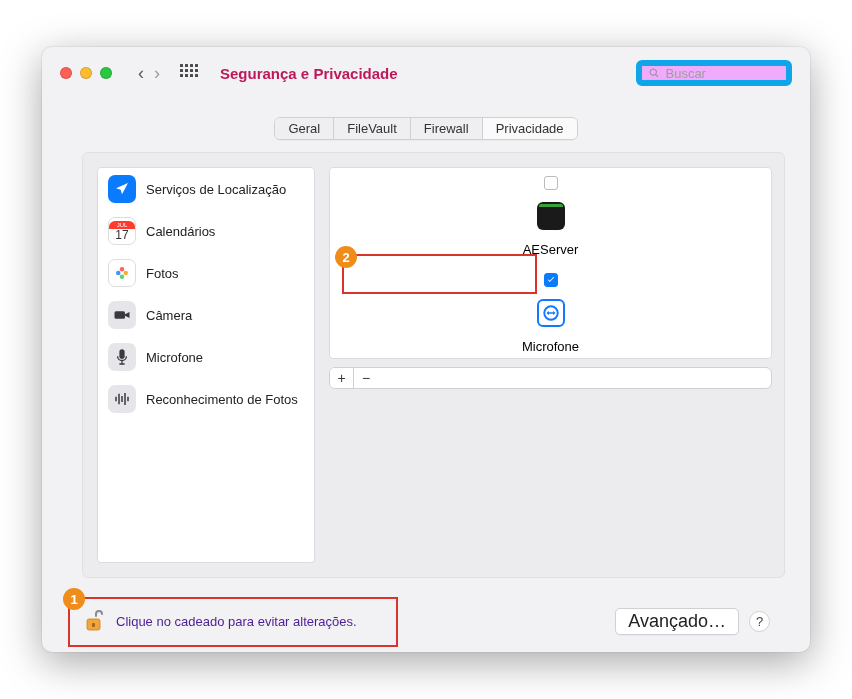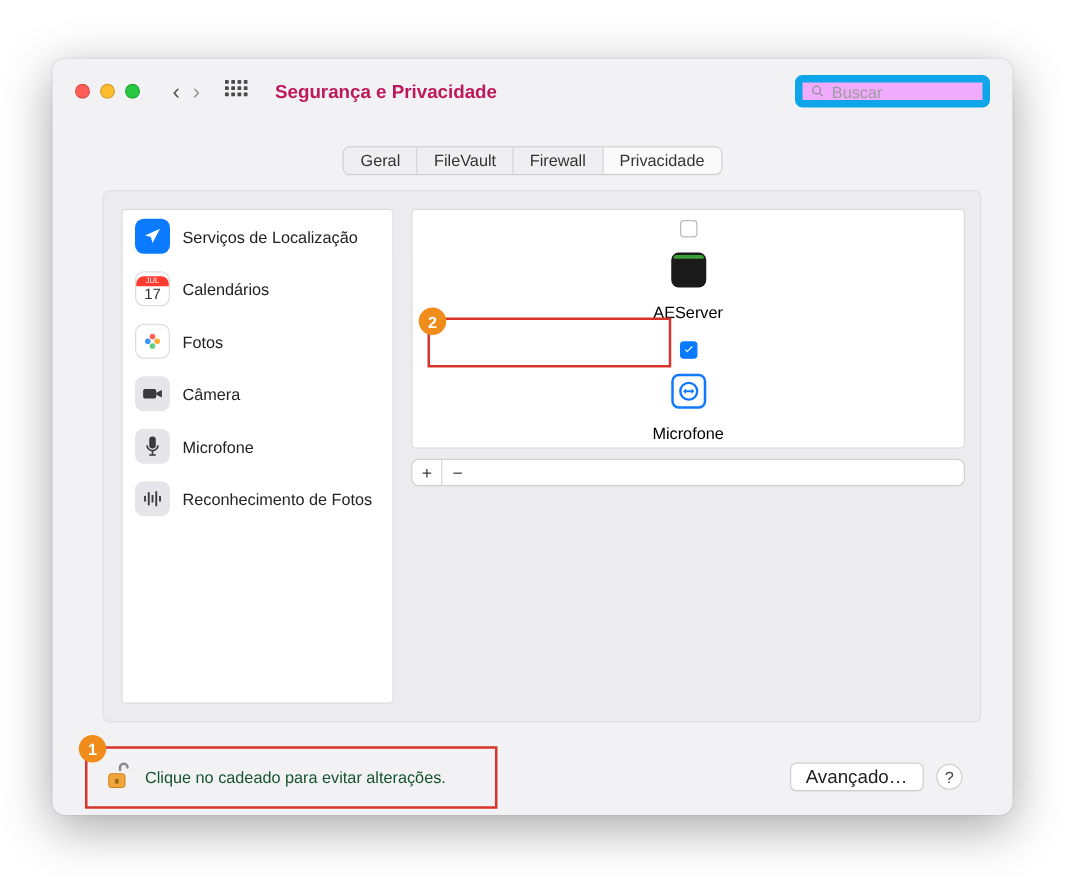--- a/index.html
+++ b/index.html
@@ -233,28 +233,28 @@
       padding: 0 40px 8px 40px;
       gap: 10px;
       position: relative;
     }
     .lock-icon {
       width: 24px;
       height: 24px;
     }
     .footer-text {
       font-size: 13px;
-      color: #14532d;
+      color: #4c1d95;
     }
     .adv-btn {
       background: #fff;
       border: 1px solid #d0d0d4;
       border-radius: 5px;
       padding: 2px 12px;
-      font-size: 15px;
+      font-size: 18px;
       color: #222;
       box-shadow: 0 1px 0 rgba(0,0,0,0.03);
     }
     .help-btn {
       width: 21px;
       height: 21px;
       border-radius: 50%;
       border: 1px solid #d0d0d4;
       background: #fff;
       font-size: 13px;

